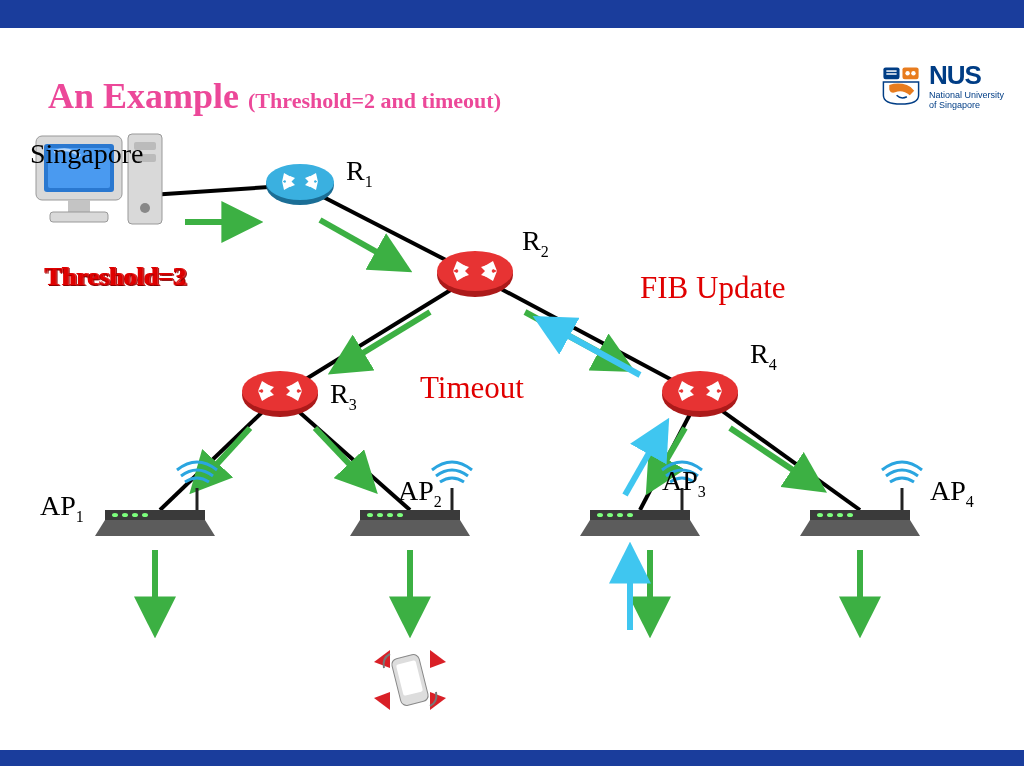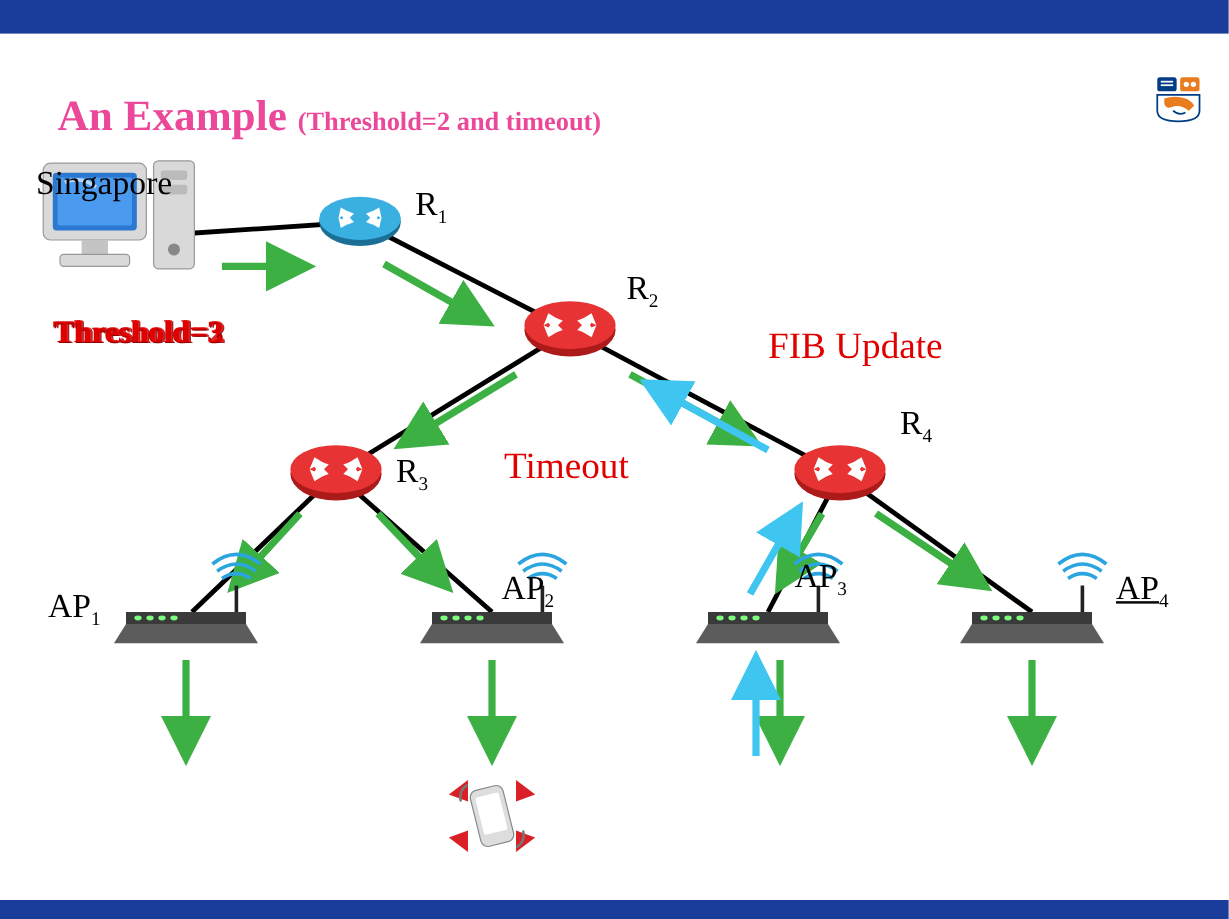--- a/index.html
+++ b/index.html
@@ -31,20 +31,25 @@
     <rect x="6" y="6" width="22" height="16" rx="3" fill="#003d85"></rect>
     <rect x="32" y="6" width="22" height="16" rx="3" fill="#e87c1e"></rect>
     <rect x="10" y="10" width="14" height="2" fill="#fff"></rect>
       <rect x="10" y="14" width="14" height="2" fill="#fff"></rect>
     <circle cx="39" cy="14" r="3" fill="#fff"></circle>
       <circle cx="47" cy="14" r="3" fill="#fff"></circle>
     <path d="M6 26 h48 v18 q0 12 -24 12 q-24 0 -24 -12 z" fill="#fff" stroke="#003d85" stroke-width="2"></path>
     <path d="M14 30 q12 -4 24 0 q6 2 10 8 l-6 6 q-10 -8 -20 -4 q-6 2 -8 -4 z" fill="#e87c1e"></path>
     <path d="M24 44 q6 6 14 2" stroke="#003d85" stroke-width="2" fill="none"></path>
   </svg>
+  <div class="logo-text">
+    <span class="logo-main">NUS</span>
+    <span class="logo-sub">National University</span>
+    <span class="logo-sub">of Singapore</span>
+  </div>
 </div>
 
 <div class="title">
   <span>An Example</span>
   <span class="title-sub">(Threshold=2 and timeout)</span>
 </div>
 
 <svg class="diagram" width="1024" height="766">
   <defs>
     <marker id="ga" viewBox="0 0 10 10" refX="8" refY="5" markerWidth="7" markerHeight="7" orient="auto">
@@ -146,20 +151,20 @@
 </div>
 
 <div class="label" style="top:138px;left:30px;">Singapore</div>
 
 <div class="label" style="top:155px;left:346px;text-align:center;"><span>R</span><sub>1</sub></div>
 <div class="label" style="top:225px;left:522px;"><span>R</span><sub>2</sub></div>
 <div class="label" style="top:378px;left:330px;"><span>R</span><sub>3</sub></div>
 <div class="label" style="top:338px;left:750px;"><span>R</span><sub>4</sub></div>
 
 <div class="label" style="top:490px;left:40px;"><span>AP</span><sub>1</sub></div>
-<div class="label" style="top:475px;left:418px;font-family:Liberation Serif, serif;"><span>AP</span><sub>2</sub></div>
+<div class="label" style="top:475px;left:398px;font-family:Liberation Serif, serif;"><span>AP</span><sub>2</sub></div>
 <div class="label" style="top:465px;left:662px;"><span>AP</span><sub>3</sub></div>
-<div class="label" style="top:475px;left:930px;text-decoration:underline;"><span>AP</span><sub>4</sub></div>
+<div class="label" style="top:475px;left:930px;"><span>AP</span><sub>4</sub></div>
 
 <div class="redtext thr" style="top:262px;left:44px;">Threshold=3</div>
 <div class="redtext thr" style="top:262px;left:46px;opacity:.85;">Threshold=2</div>
 <div class="redtext" style="top:370px;left:420px;">Timeout</div>
 <div class="redtext" style="top:270px;left:640px;">FIB Update</div>
 
 </body></html>

